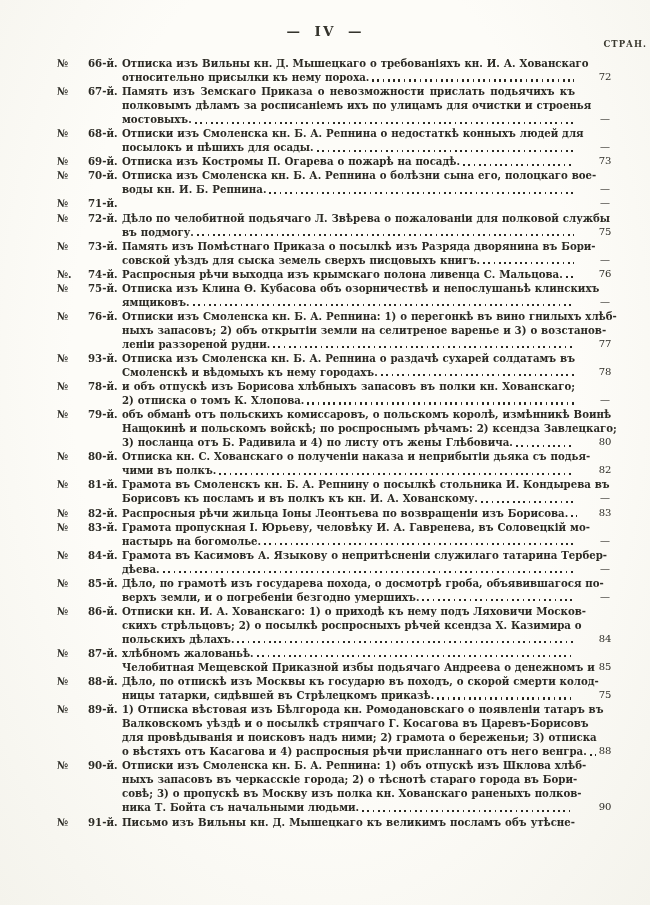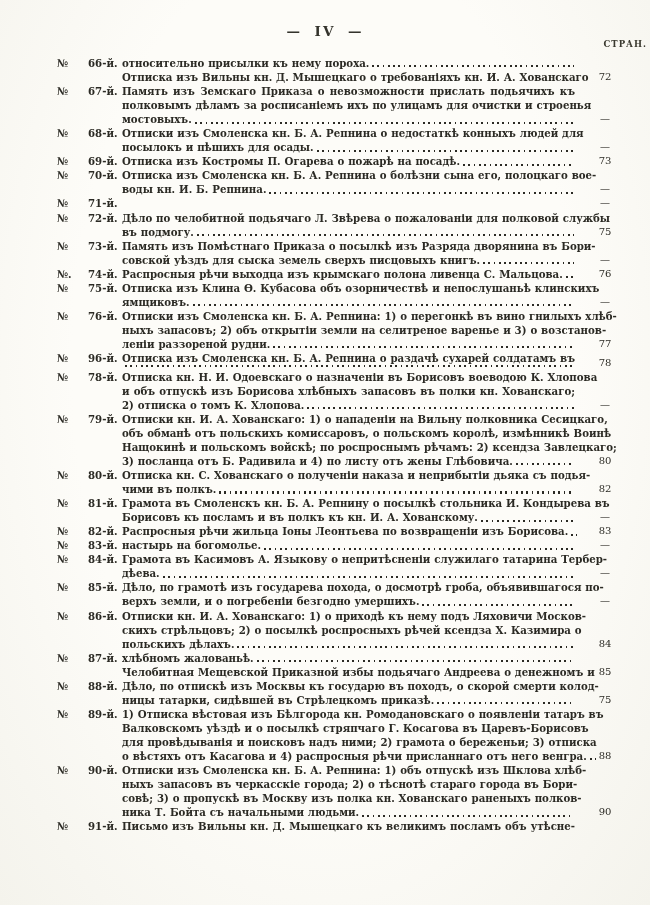--- a/index.html
+++ b/index.html
@@ -48,25 +48,25 @@
 <body>
 
 <div class="sheet">
   <div class="roman">— IV —</div>
   <div class="stran">СТРАН.</div>
   <div class="list" id="entries">
       <div class="entry">
         <div class="marker">№</div>
         <div class="eid">66-й.</div>
         <div class="body">
+          <div class="ln">Отписка изъ Вильны кн. Д. Мышецкаго о требованіяхъ кн. И. А. Хованскаго</div>
           <div class="ln last">
             <span class="txt">относительно присылки къ нему пороха.</span>
             <span class="lead"></span>
           </div>
-          <div class="ln">Отписка изъ Вильны кн. Д. Мышецкаго о требованіяхъ кн. И. А. Хованскаго</div>
         </div>
         <div class="pg">72</div>
       </div>
       <div class="entry">
         <div class="marker">№</div>
         <div class="eid">67-й.</div>
         <div class="body">
           <div class="ln">Память изъ Земскаго Приказа о невозможности прислать подьячихъ къ</div>
           <div class="ln">полковымъ дѣламъ за росписаніемъ ихъ по улицамъ для очистки и строенья</div>
           <div class="ln last">
@@ -171,47 +171,46 @@
           <div class="ln">ныхъ запасовъ; 2) объ открытіи земли на селитреное варенье и 3) о возстанов-</div>
           <div class="ln last">
             <span class="txt">леніи раззореной рудни.</span>
             <span class="lead"></span>
           </div>
         </div>
         <div class="pg">77</div>
       </div>
       <div class="entry">
         <div class="marker">№</div>
-        <div class="eid">96-й.</div>
+        <div class="eid">93-й.</div>
         <div class="body">
           <div class="ln">Отписка изъ Смоленска кн. Б. А. Репнина о раздачѣ сухарей солдатамъ въ</div>
           <div class="ln last">
+            <span class="txt">Смоленскѣ и вѣдомыхъ къ нему городахъ.</span>
             <span class="lead"></span>
           </div>
         </div>
         <div class="pg">78</div>
       </div>
       <div class="entry">
         <div class="marker">№</div>
         <div class="eid">78-й.</div>
         <div class="body">
-          <div class="ln">Отписка кн. Н. И. Одоевскаго о назначеніи въ Борисовъ воеводою К. Хлопова</div>
           <div class="ln">и объ отпускѣ изъ Борисова хлѣбныхъ запасовъ въ полки кн. Хованскаго;</div>
           <div class="ln last">
             <span class="txt">2) отписка о томъ К. Хлопова.</span>
             <span class="lead"></span>
           </div>
         </div>
         <div class="pg">—</div>
       </div>
       <div class="entry">
         <div class="marker">№</div>
         <div class="eid">79-й.</div>
         <div class="body">
-          <div class="ln">Отписки кн. И. А. Хованскаго: 1) о нападеніи на Вильну полковника Сесицкаго,</div>
           <div class="ln">объ обманѣ отъ польскихъ комиссаровъ, о польскомъ королѣ, измѣнникѣ Воинѣ</div>
           <div class="ln">Нащокинѣ и польскомъ войскѣ; по роспроснымъ рѣчамъ: 2) ксендза Завлецкаго;</div>
           <div class="ln last">
             <span class="txt">3) посланца отъ Б. Радивила и 4) по листу отъ жены Глѣбовича.</span>
             <span class="lead"></span>
           </div>
         </div>
         <div class="pg">80</div>
       </div>
       <div class="entry">
@@ -246,20 +245,21 @@
             <span class="txt">Распросныя рѣчи жильца Іоны Леонтьева по возвращеніи изъ Борисова.</span>
             <span class="lead"></span>
           </div>
         </div>
         <div class="pg">83</div>
       </div>
       <div class="entry">
         <div class="marker">№</div>
         <div class="eid">83-й.</div>
         <div class="body">
+          <div class="ln">Грамота пропускная І. Юрьеву, человѣку И. А. Гавренева, въ Соловецкій мо-</div>
           <div class="ln last">
             <span class="txt">настырь на богомолье.</span>
             <span class="lead"></span>
           </div>
         </div>
         <div class="pg">—</div>
       </div>
       <div class="entry">
         <div class="marker">№</div>
         <div class="eid">84-й.</div>

